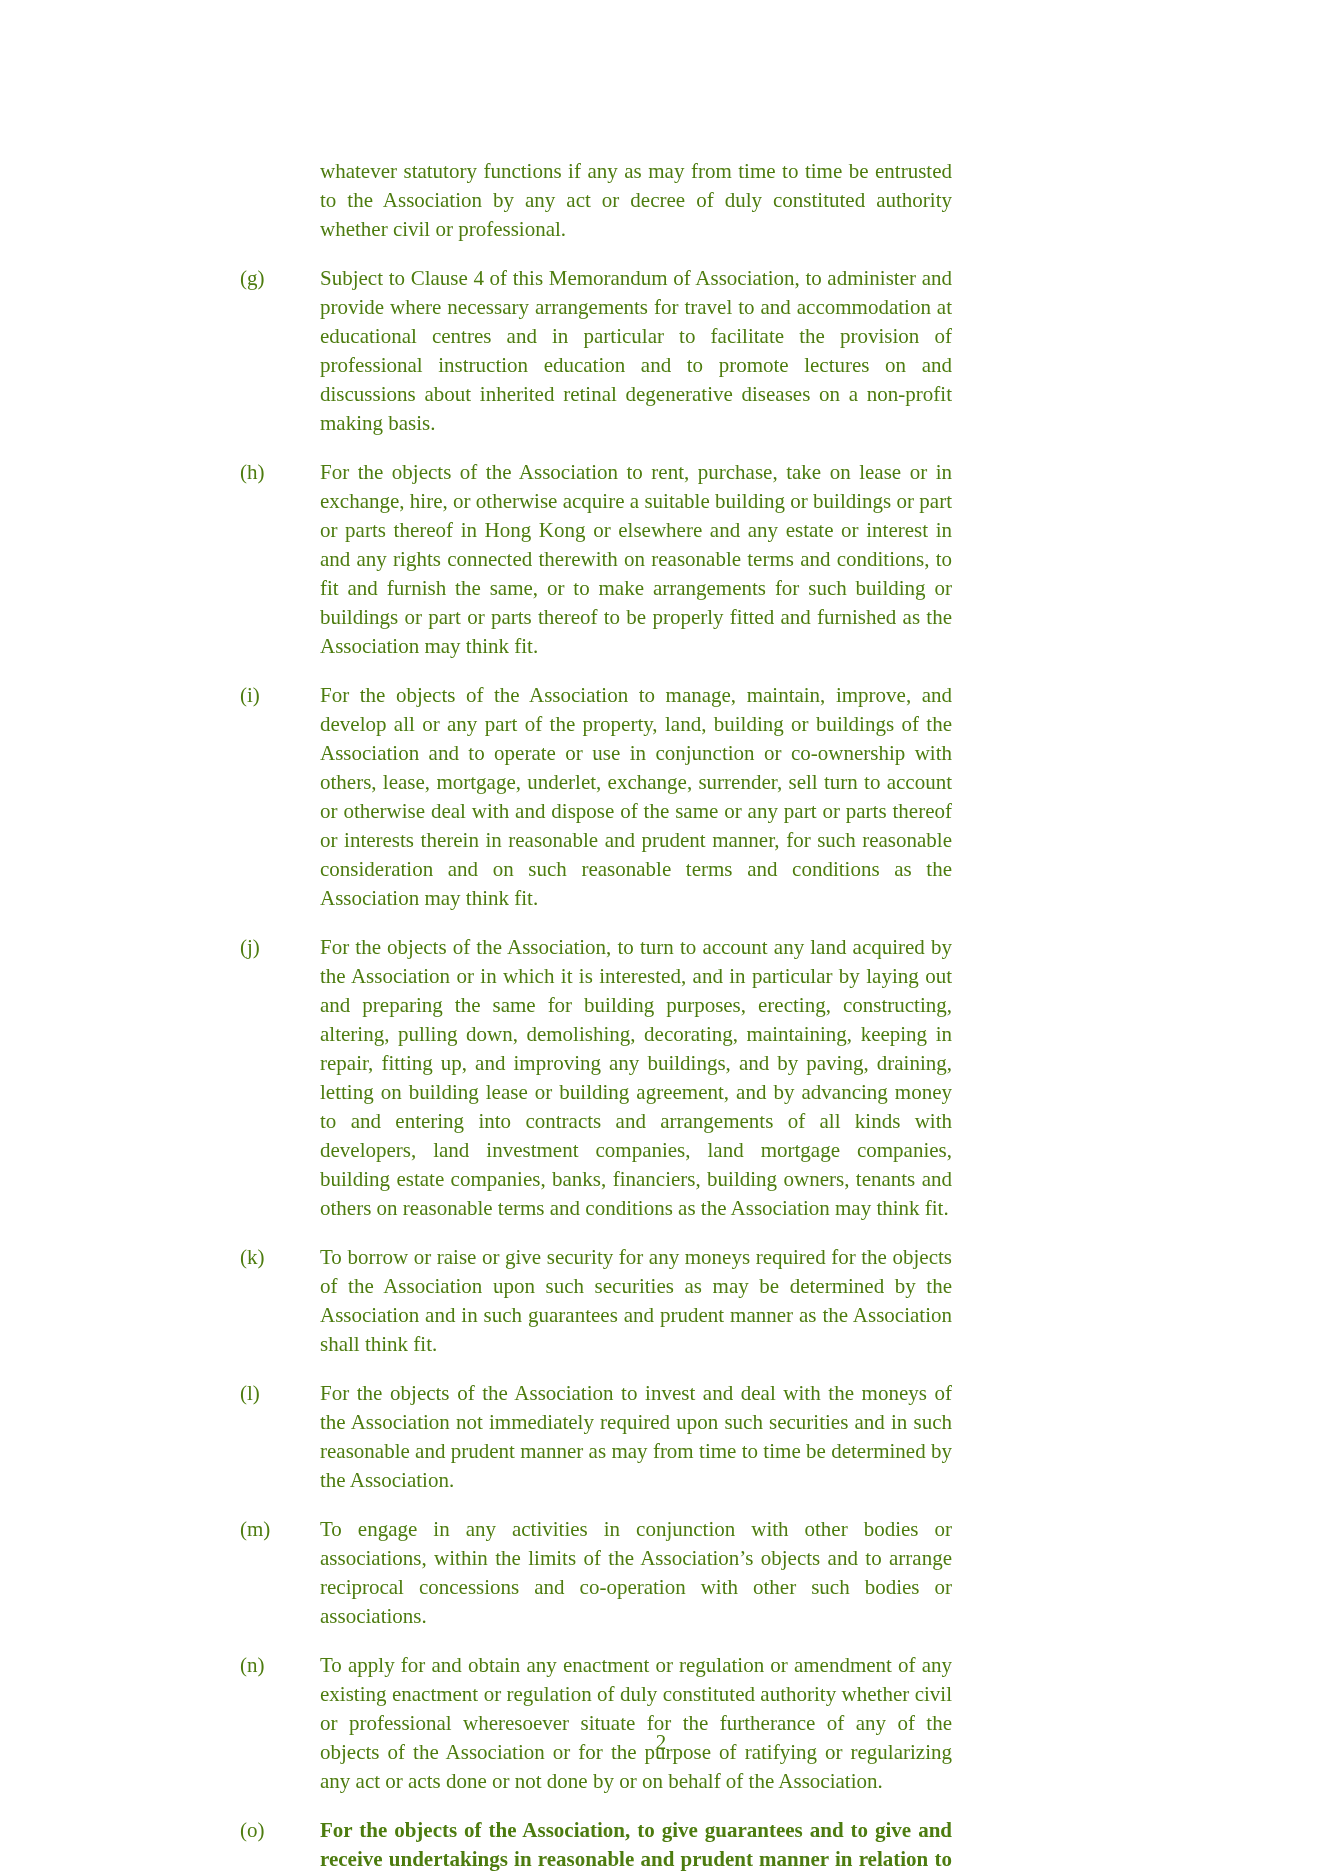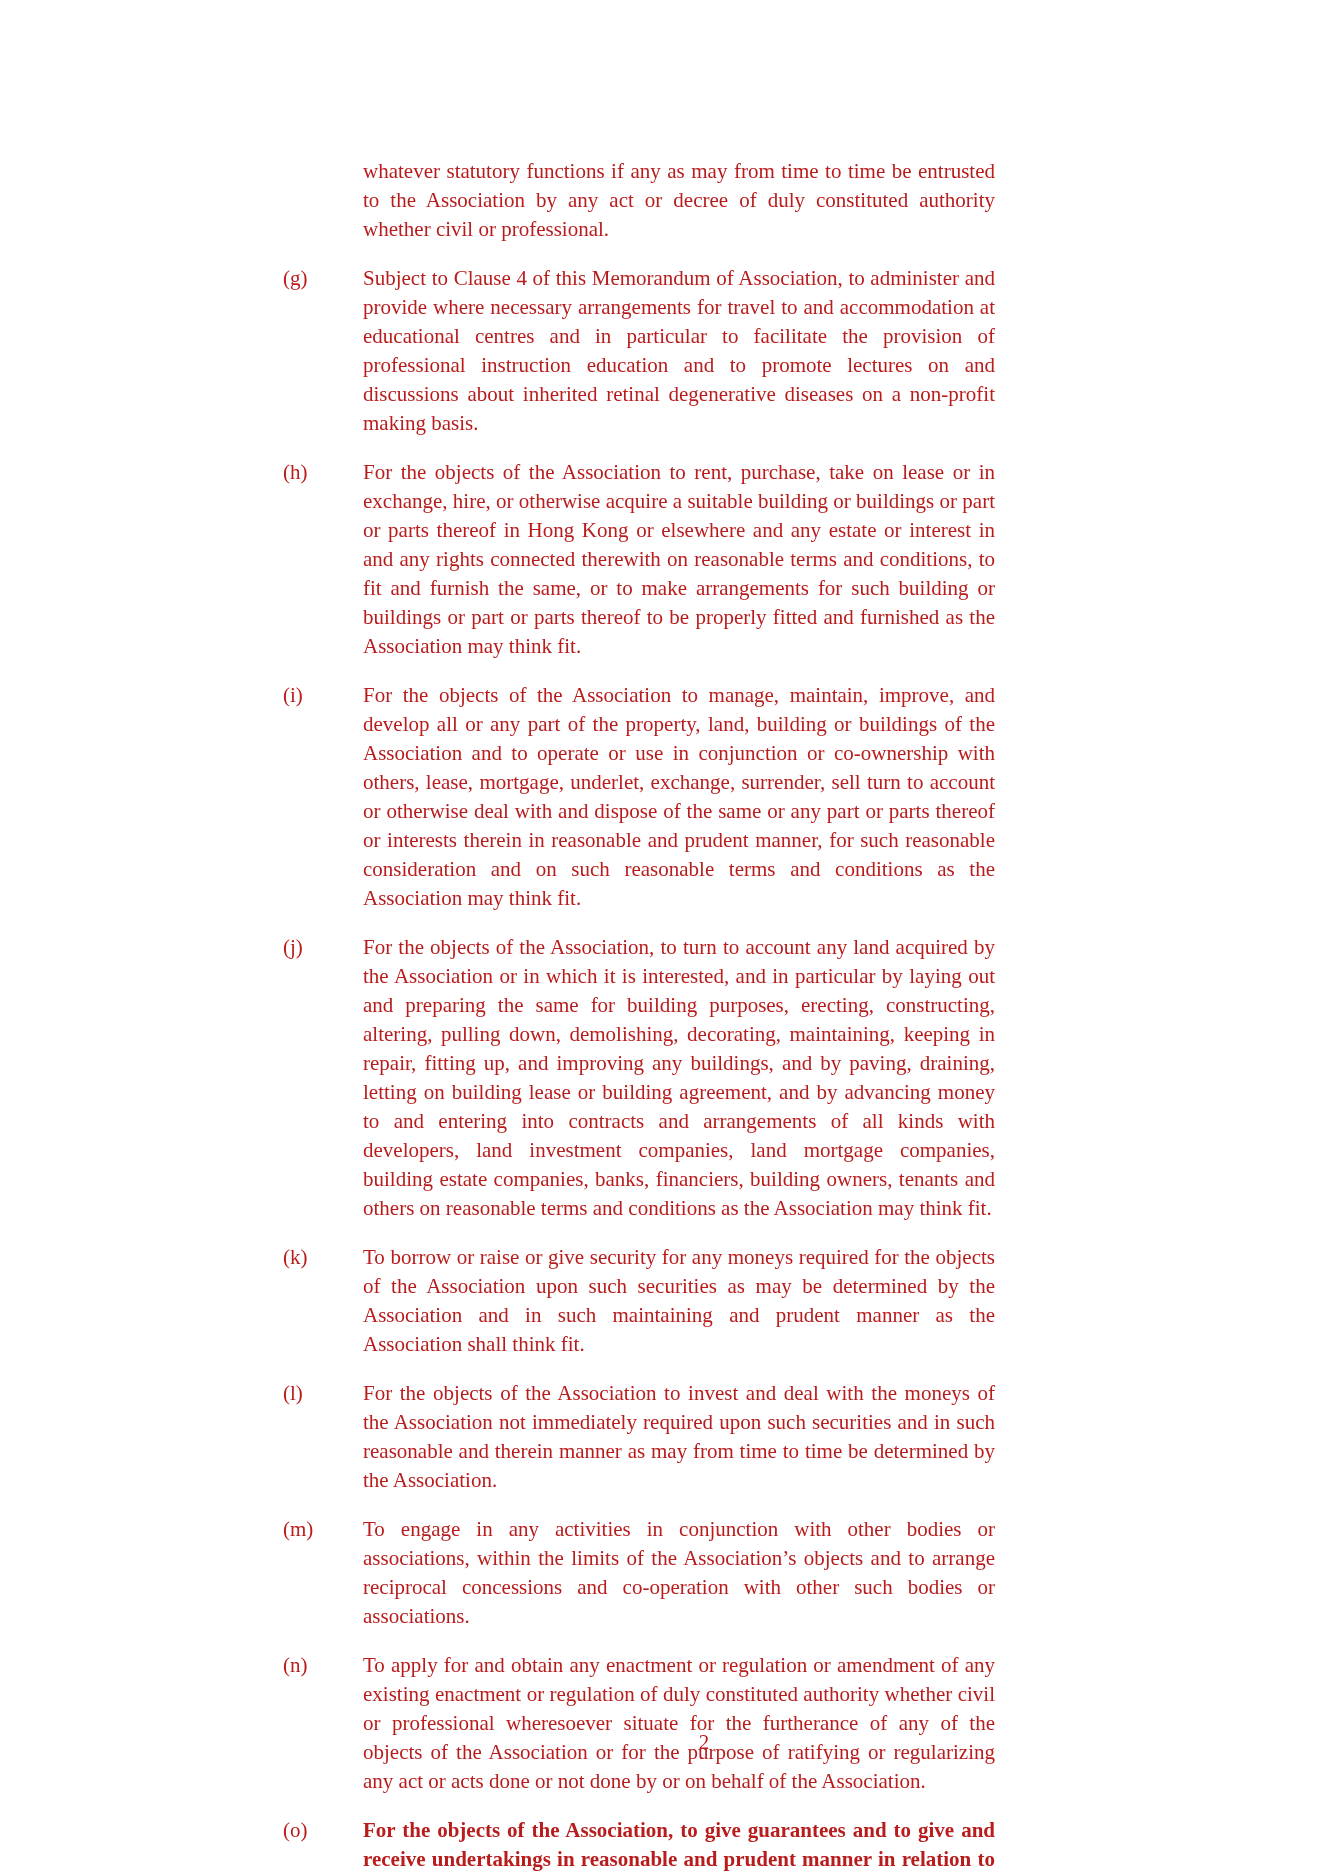--- a/index.html
+++ b/index.html
@@ -5,26 +5,25 @@
   html, body {
     margin: 0;
     padding: 0;
     background: #ffffff;
   }
   .page {
     position: relative;
     width: 1112px;
     height: 1871px;
     background: #ffffff;
-    color: #b91c1c;
+    color: #4d7c0f;
     font-family: "Liberation Serif", "DejaVu Serif", serif;
     font-size: 21px;
     line-height: 29px;
     overflow: hidden;
-    margin-left: 43px;
   }
   .content {
     padding: 157px 160px 0 240px; 
   }
   .cont-para {
     margin: 0 0 20px 80px; 
     text-align: justify;
   }
   .clause {
     display: grid;
@@ -76,26 +75,26 @@
       <p class="clause-body">For the objects of the Association to manage, maintain, improve, and develop all or any part of the property, land, building or buildings of the Association and to operate or use in conjunction or co-ownership with others, lease, mortgage, underlet, exchange, surrender, sell turn to account or otherwise deal with and dispose of the same or any part or parts thereof or interests therein in reasonable and prudent manner, for such reasonable consideration and on such reasonable terms and conditions as the Association may think fit.</p>
     </div>
 
     <div class="clause">
       <span class="clause-label">(j)</span>
       <p class="clause-body">For the objects of the Association, to turn to account any land acquired by the Association or in which it is interested, and in particular by laying out and preparing the same for building purposes, erecting, constructing, altering, pulling down, demolishing, decorating, maintaining, keeping in repair, fitting up, and improving any buildings, and by paving, draining, letting on building lease or building agreement, and by advancing money to and entering into contracts and arrangements of all kinds with developers, land investment companies, land mortgage companies, building estate companies, banks, financiers, building owners, tenants and others on reasonable terms and conditions as the Association may think fit.</p>
     </div>
 
     <div class="clause">
       <span class="clause-label">(k)</span>
-      <p class="clause-body">To borrow or raise or give security for any moneys required for the objects of the Association upon such securities as may be determined by the Association and in such maintaining and prudent manner as the Association shall think fit.</p>
+      <p class="clause-body">To borrow or raise or give security for any moneys required for the objects of the Association upon such securities as may be determined by the Association and in such guarantees and prudent manner as the Association shall think fit.</p>
     </div>
 
     <div class="clause">
       <span class="clause-label">(l)</span>
-      <p class="clause-body">For the objects of the Association to invest and deal with the moneys of the Association not immediately required upon such securities and in such reasonable and therein manner as may from time to time be determined by the Association.</p>
+      <p class="clause-body">For the objects of the Association to invest and deal with the moneys of the Association not immediately required upon such securities and in such reasonable and prudent manner as may from time to time be determined by the Association.</p>
     </div>
 
     <div class="clause">
       <span class="clause-label">(m)</span>
       <p class="clause-body">To engage in any activities in conjunction with other bodies or associations, within the limits of the Association’s objects and to arrange reciprocal concessions and co-operation with other such bodies or associations.</p>
     </div>
 
     <div class="clause">
       <span class="clause-label">(n)</span>
       <p class="clause-body">To apply for and obtain any enactment or regulation or amendment of any existing enactment or regulation of duly constituted authority whether civil or professional wheresoever situate for the furtherance of any of the objects of the Association or for the purpose of ratifying or regularizing any act or acts done or not done by or on behalf of the Association.</p>

